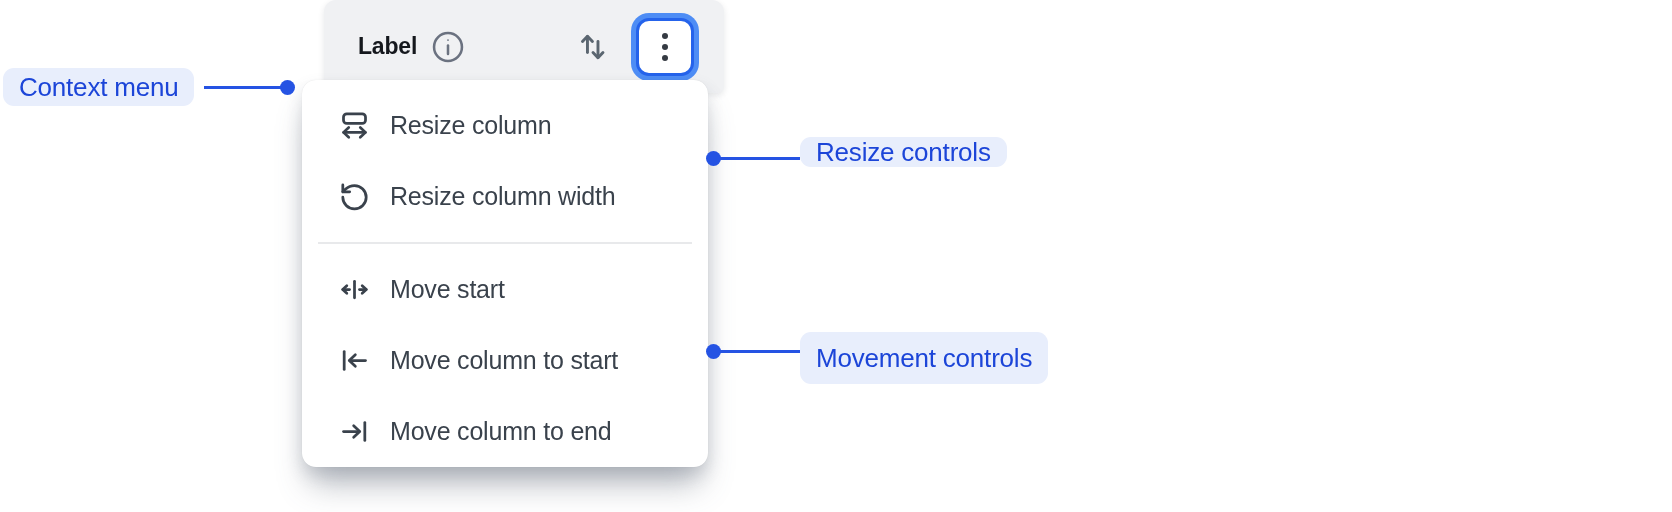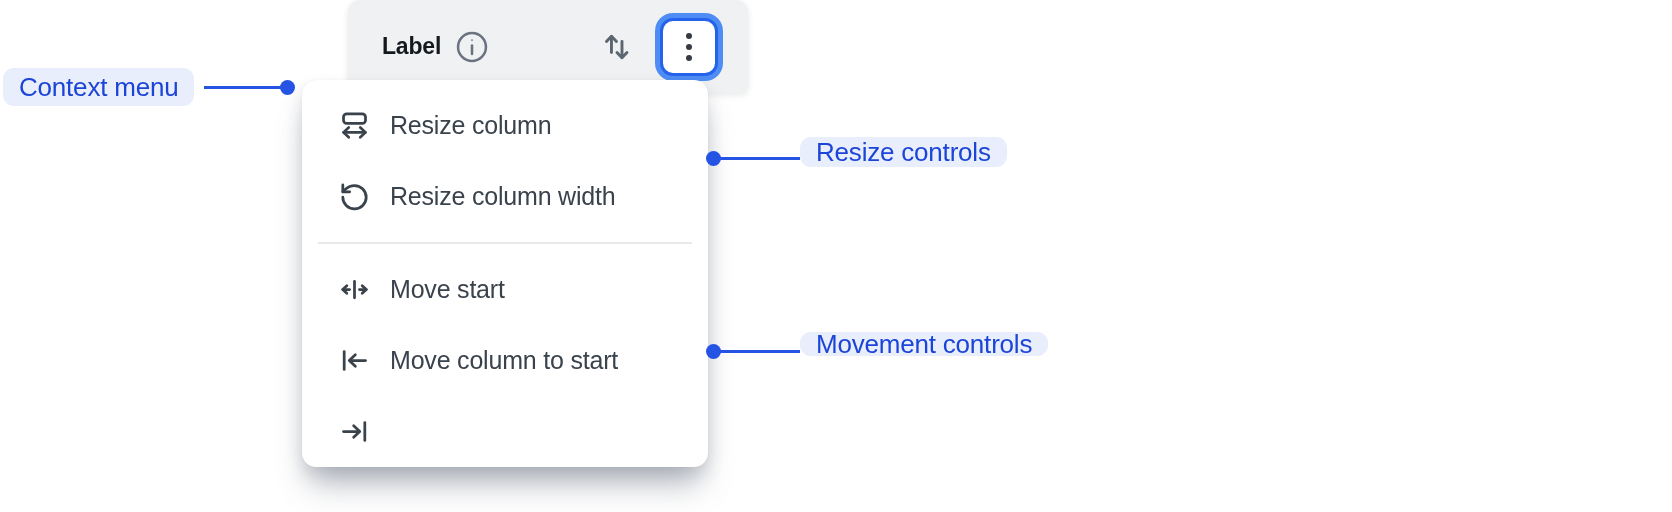--- a/index.html
+++ b/index.html
@@ -3,21 +3,21 @@
 <meta charset="utf-8">
 <style>
   html,body{margin:0;padding:0;background:#ffffff;}
   .stage{
     position:relative;width:1672px;height:512px;overflow:hidden;background:#ffffff;
     font-family:"Liberation Sans","DejaVu Sans",sans-serif;
   }
 
   
   .col-header{
-    position:absolute;left:348px;top:0;width:400px;height:93px;
+    position:absolute;left:324px;top:0;width:400px;height:93px;
     background:#f0f1f3;border-radius:12px 12px 6px 6px;
     box-shadow:0 2px 6px rgba(20,25,35,0.10);
     display:flex;align-items:center;box-sizing:border-box;
     padding:0 30px 0 34px;z-index:1;
   }
   .col-header .label{
     font-size:23px;font-weight:700;color:#15181d;letter-spacing:-0.2px;
   }
   .icon-info{margin-left:13px;display:flex;align-items:center;}
   .icon-sort{margin-left:auto;margin-right:26px;display:flex;align-items:center;cursor:pointer;}
@@ -48,21 +48,21 @@
 
   
   .pill{
     position:absolute;display:flex;align-items:center;justify-content:center;
     background:#e8eefc;border-radius:11px;padding:0 16px;
     color:#1c45d8;font-size:26px;font-weight:400;letter-spacing:-0.2px;
     white-space:nowrap;z-index:3;
   }
   .pill-context{left:3px;top:68px;height:38px;}
   .pill-resize{left:800px;top:137px;height:30px;}
-  .pill-movement{left:800px;top:332px;height:24px;}
+  .pill-movement{left:800px;top:332px;height:52px;}
   .conn-line{position:absolute;height:3px;background:#2553e3;z-index:3;}
   .line-context{left:204px;top:86px;width:84px;}
   .line-resize{left:713px;top:157px;width:87px;}
   .line-movement{left:713px;top:350px;width:87px;}
   .conn-dot{position:absolute;width:15px;height:15px;border-radius:50%;background:#2553e3;z-index:3;}
   .dot-context{left:280px;top:80px;}
   .dot-resize{left:706px;top:151px;}
   .dot-movement{left:706px;top:344px;}
 
   svg{display:block;}
@@ -150,20 +150,21 @@
     </div>
 
     <div class="menu-item">
       <span class="mi-icon">
         <svg width="33" height="33" viewBox="0 0 24 24" fill="none" stroke="#3a424c" stroke-width="2" stroke-linecap="round" stroke-linejoin="round">
           <line x1="4" y1="12" x2="15.4" y2="12"></line>
           <polyline points="11.4,7.8 15.8,12 11.4,16.2"></polyline>
           <line x1="19.5" y1="5.5" x2="19.5" y2="18.5"></line>
         </svg>
       </span>
+      <span class="mi-label">Move column to end</span>
     </div>
 
   </div>
 
   <div class="pill pill-context">
     <span>Context menu</span>
   </div>
   <div class="conn-line line-context"></div>
   <div class="conn-dot dot-context"></div>
 

